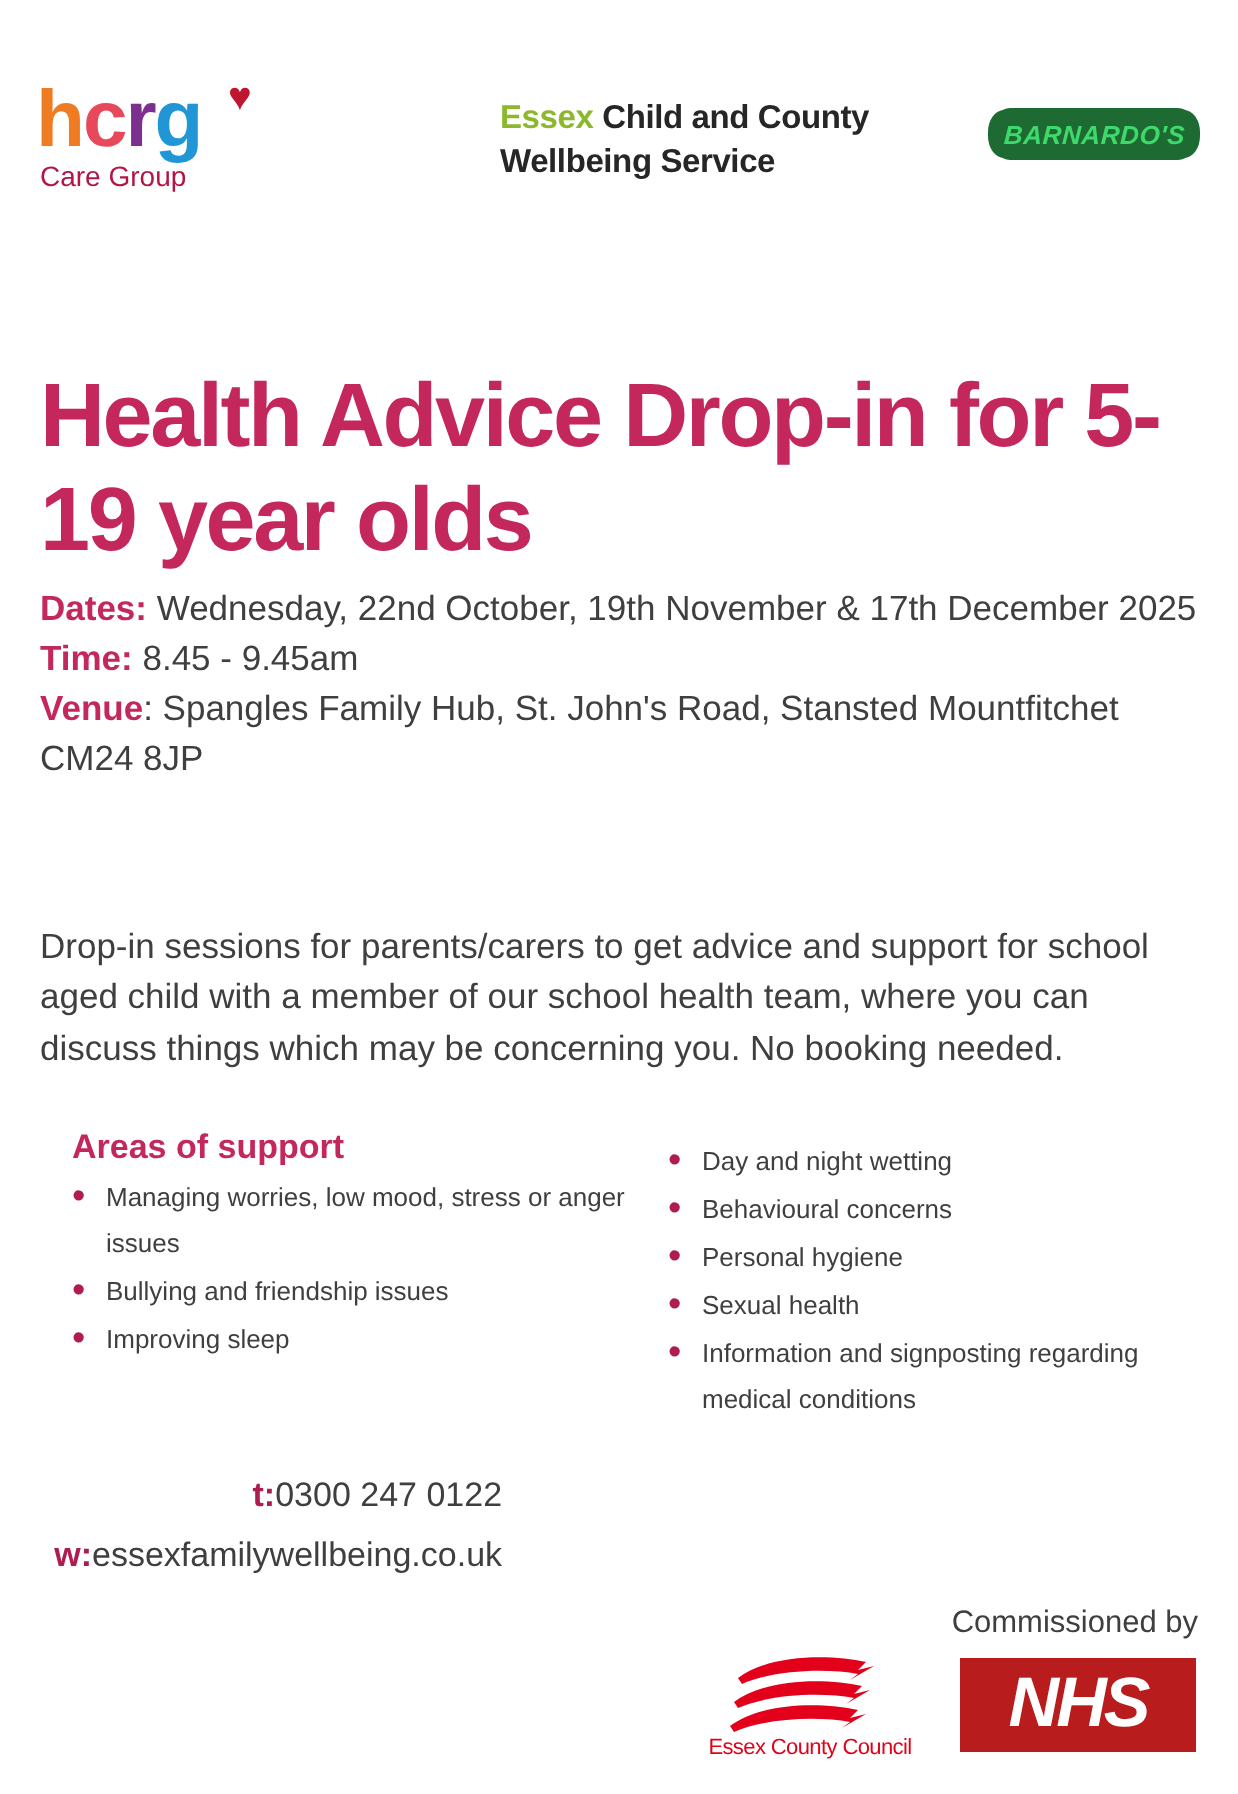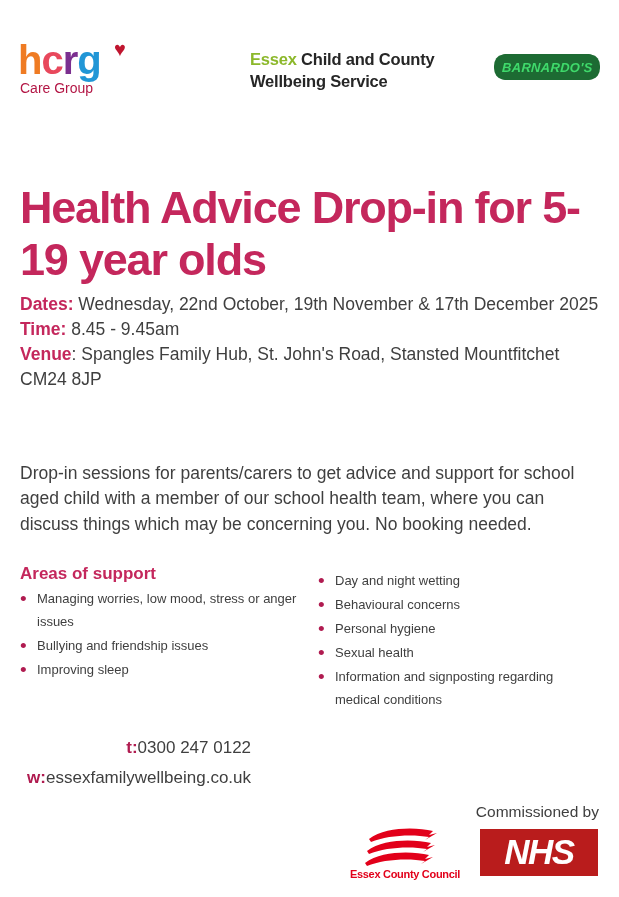--- a/index.html
+++ b/index.html
@@ -131,21 +131,21 @@
     top: 443px;
     width: 578px;
     font-size: 17.5px;
     line-height: 25.5px;
     color: #3f3f3f;
   }
 
   
   .support {
     position: absolute;
-    left: 20px;
+    left: 36px;
     top: 563px;
     width: 580px;
     display: flex;
     justify-content: space-between;
   }
   .col-left { width: 298px; }
   .col-right { width: 282px; }
 
   .support-heading {
     font-size: 17px;
@@ -219,21 +219,21 @@
     width: 86px;
     height: 40px;
   }
   .ecc-text {
     position: absolute;
     left: 0;
     top: 40px;
     width: 120px;
     text-align: center;
     font-size: 11px;
-    font-weight: bold;
+    font-weight: normal;
     color: #e2001a;
     letter-spacing: -0.3px;
     white-space: nowrap;
   }
 
   .nhs-logo {
     position: absolute;
     left: 480px;
     top: 829px;
     width: 118px;

